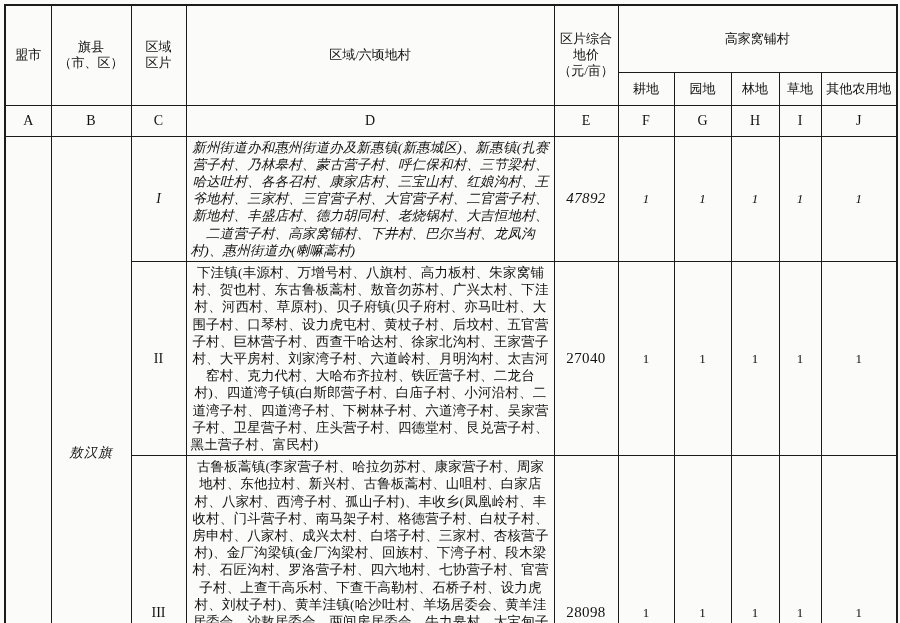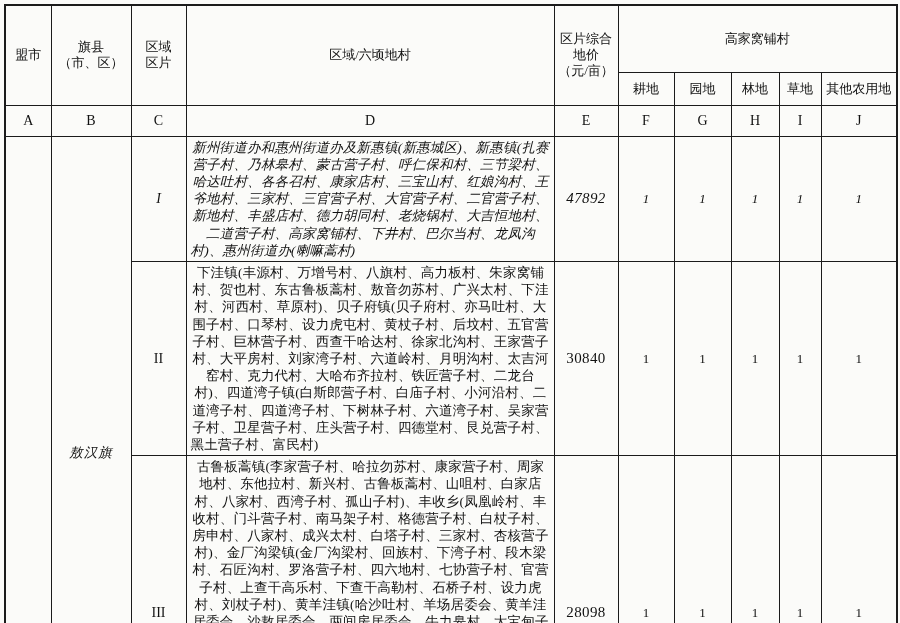--- a/index.html
+++ b/index.html
@@ -113,21 +113,21 @@
       <td class="coeff-cell">1</td>
       <td class="coeff-cell">1</td>
       <td class="coeff-cell">1</td>
       <td class="coeff-cell">1</td>
       <td class="coeff-cell">1</td>
     </tr>
 
     <tr class="row-zone2">
       <td class="zone-cell">II</td>
       <td class="desc-cell">下洼镇(丰源村、万增号村、八旗村、高力板村、朱家窝铺村、贺也村、东古鲁板蒿村、敖音勿苏村、广兴太村、下洼村、河西村、草原村)、贝子府镇(贝子府村、亦马吐村、大围子村、口琴村、设力虎屯村、黄杖子村、后坟村、五官营子村、巨林营子村、西查干哈达村、徐家北沟村、王家营子村、大平房村、刘家湾子村、六道岭村、月明沟村、太吉河窑村、克力代村、大哈布齐拉村、铁匠营子村、二龙台村)、四道湾子镇(白斯郎营子村、白庙子村、小河沿村、二道湾子村、四道湾子村、下树林子村、六道湾子村、吴家营子村、卫星营子村、庄头营子村、四德堂村、艮兑营子村、黑土营子村、富民村)</td>
-      <td class="num-cell">30840</td>
+      <td class="num-cell">27040</td>
       <td class="coeff-cell">1</td>
       <td class="coeff-cell">1</td>
       <td class="coeff-cell">1</td>
       <td class="coeff-cell">1</td>
       <td class="coeff-cell">1</td>
     </tr>
 
     <tr class="row-zone3">
       <td class="zone-cell">III</td>
       <td class="desc-cell">古鲁板蒿镇(李家营子村、哈拉勿苏村、康家营子村、周家地村、东他拉村、新兴村、古鲁板蒿村、山咀村、白家店村、八家村、西湾子村、孤山子村)、丰收乡(凤凰岭村、丰收村、门斗营子村、南马架子村、格德营子村、白杖子村、房申村、八家村、成兴太村、白塔子村、三家村、杏核营子村)、金厂沟梁镇(金厂沟梁村、回族村、下湾子村、段木梁村、石匠沟村、罗洛营子村、四六地村、七协营子村、官营子村、上查干高乐村、下查干高勒村、石桥子村、设力虎村、刘杖子村)、黄羊洼镇(哈沙吐村、羊场居委会、黄羊洼居委会、沙敖居委会、两间房居委会、牛力皋村、大宝甸子村、双井村、大梁村、六节地村、荷也勿丹村、三义井村)、四家子镇(解放村、长力哈达村、小古力吐村、下房申村、五马沟村、四家子村、扣河林村、老虎山村、闫杖子村、牛夕河村、池家湾子村、南大城村、林家地村、东井村、大古力吐村、南双庙村、热水汤村)、长胜镇(清河村、长青村、长胜甸子村、陈家围子村、马架子村、坤头岭村、长胜村、乌兰巴苏村、白土梁子村、六顷地村、孟克敖村、齐家窝铺村、榆树林子村、六合号村)</td>

